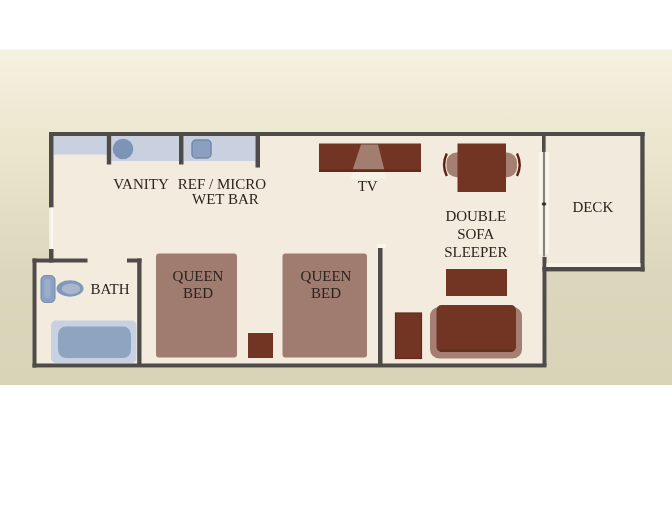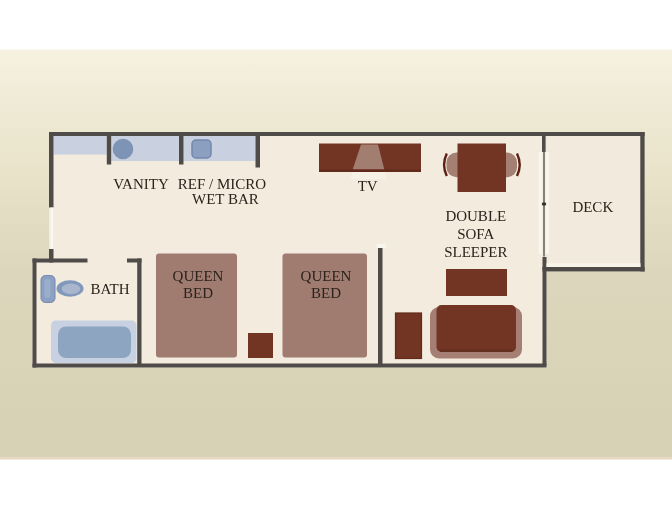--- a/index.html
+++ b/index.html
@@ -1,17 +1,17 @@
 <!DOCTYPE html>
 <html><head>
 <meta charset="utf-8">
 <style>
   html,body{margin:0;padding:0;}
   body{width:672px;height:510px;background:#ffffff;font-family:"Liberation Serif", serif;}
-  #page{position:relative;width:672px;height:510px;overflow:hidden;text-align:center;}
+  #page{position:relative;width:672px;height:385px;overflow:hidden;text-align:center;}
   .bg{position:absolute;left:0;top:50px;width:672px;height:409px;
       background:linear-gradient(180deg,#f6f2e0 0%,#f1ecd8 10%,#eae5cc 25%,#e3dec3 40%,#dcd7bc 55%,#d6d1b4 100%);}
   svg{position:absolute;left:0;top:0;}
   text{font-family:"Liberation Serif", serif;fill:#2c231c;}
 </style>
 </head>
 <body>
 <div id="page">
 
   <div class="bg"></div>

